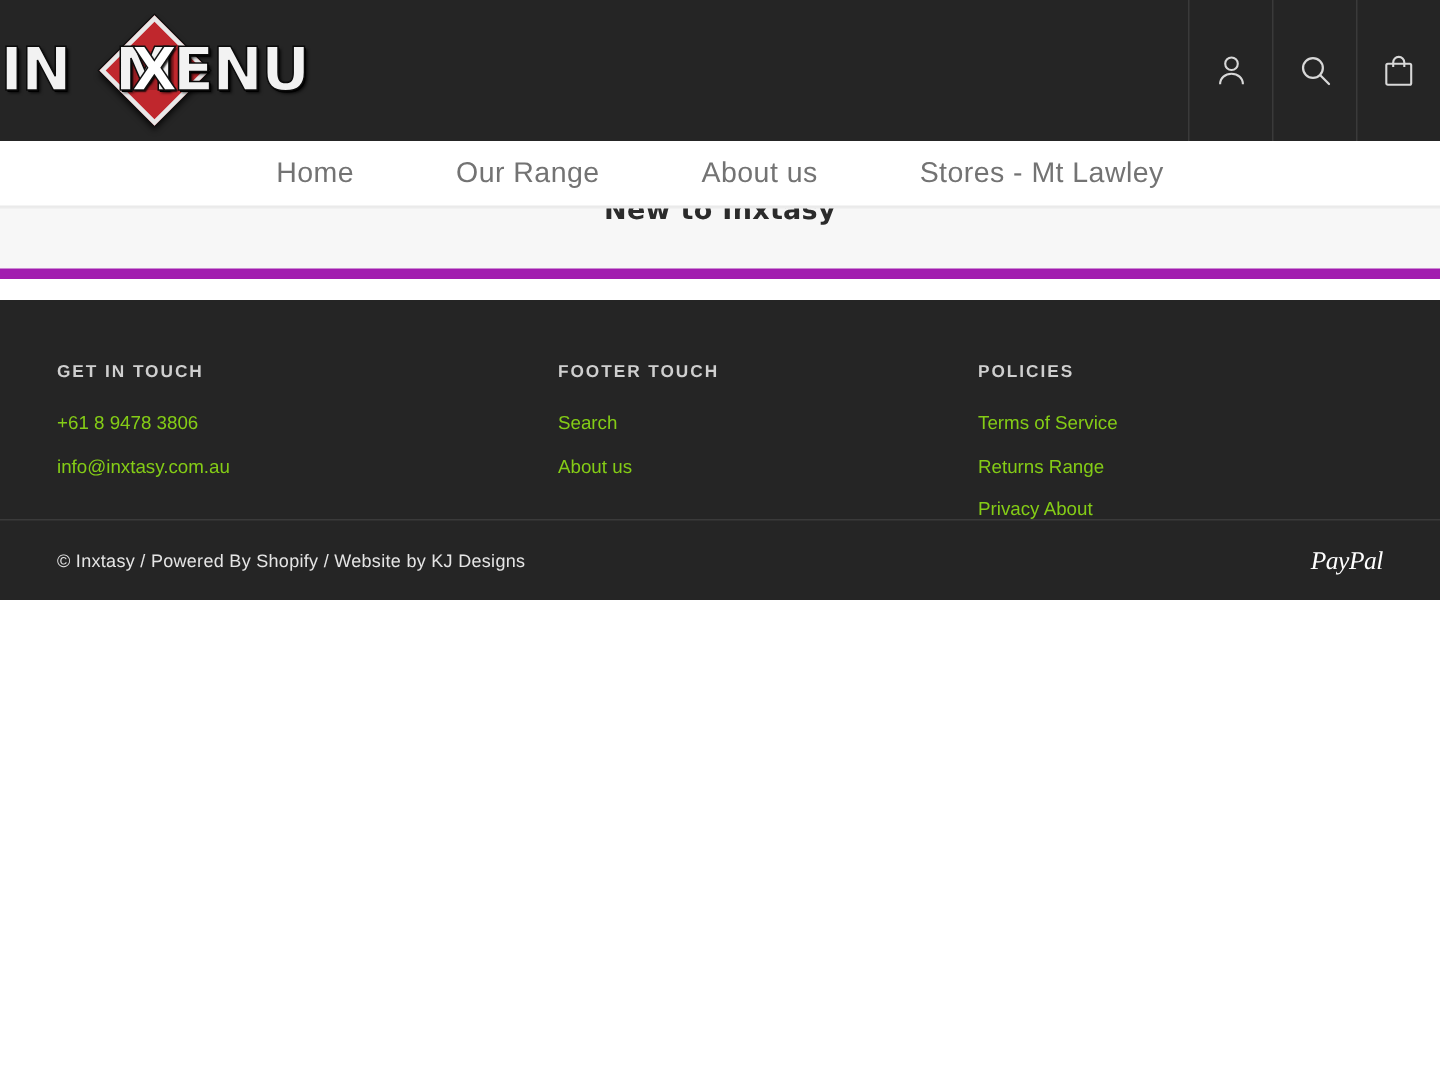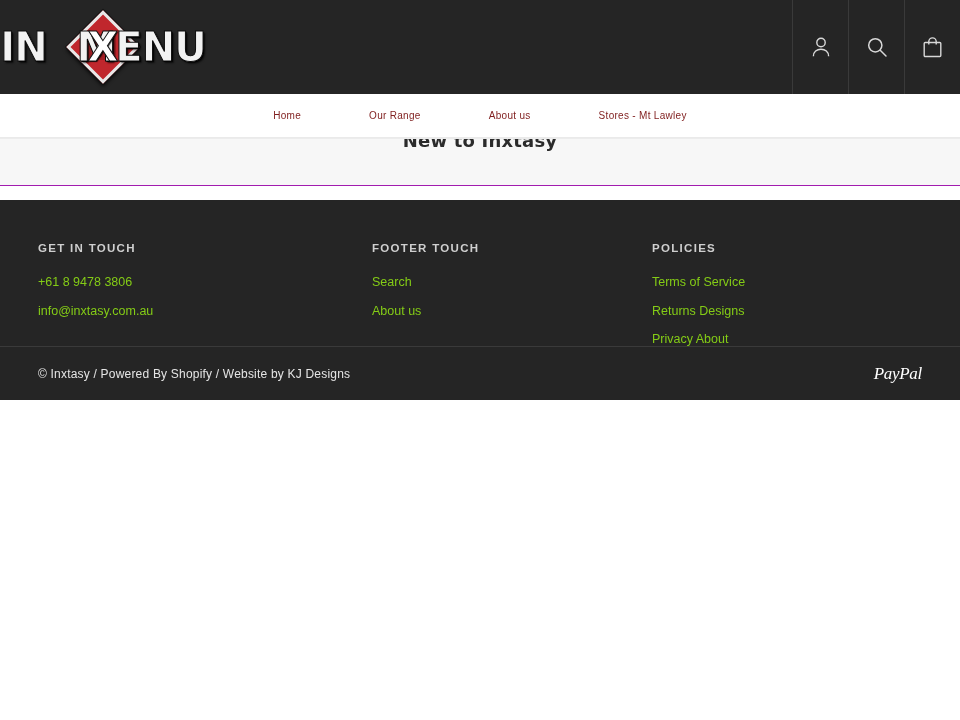--- a/index.html
+++ b/index.html
@@ -94,34 +94,34 @@
   .nav {
     height:44px;
     background:#ffffff;
     border-bottom:1px solid #eaeaea;
     display:flex;
     align-items:center;
     justify-content:center;
     gap:0;
   }
   .nav-item {
-    color:#7f1d1d;
-    font-size:10px;
+    color:#737373;
+    font-size:19px;
     letter-spacing:.3px;
     padding:0 34px;
     cursor:pointer;
     white-space:nowrap;
   }
 
   
   .title-band {
     height:48px;
     background:#f7f7f7;
     border-top:1px solid #ececec;
-    border-bottom:1px solid #a21caf;
+    border-bottom:7px solid #a21caf;
     position:relative;
     overflow:hidden;
   }
   .page-title {
     position:absolute;
     left:0; right:0;
     top:-9px;
     text-align:center;
     font-family:"DejaVu Sans", sans-serif;
     font-weight:bold;
@@ -255,21 +255,21 @@
 
     <div class="col-menu">
       <div class="col-head">FOOTER TOUCH</div>
       <div class="col-line">Search</div>
       <div class="col-line">About us</div>
     </div>
 
     <div class="col-pol">
       <div class="col-head">POLICIES</div>
       <div class="col-line">Terms of Service</div>
-      <div class="col-line">Returns Designs</div>
+      <div class="col-line">Returns Range</div>
       <div class="col-line">Privacy About</div>
     </div>
 
   </div>
 </div>
 
 <div class="bottom-bar">
   <div class="copyright">© Inxtasy / Powered By Shopify / Website by KJ Designs</div>
   <div class="paypal">PayPal</div>
 </div>

